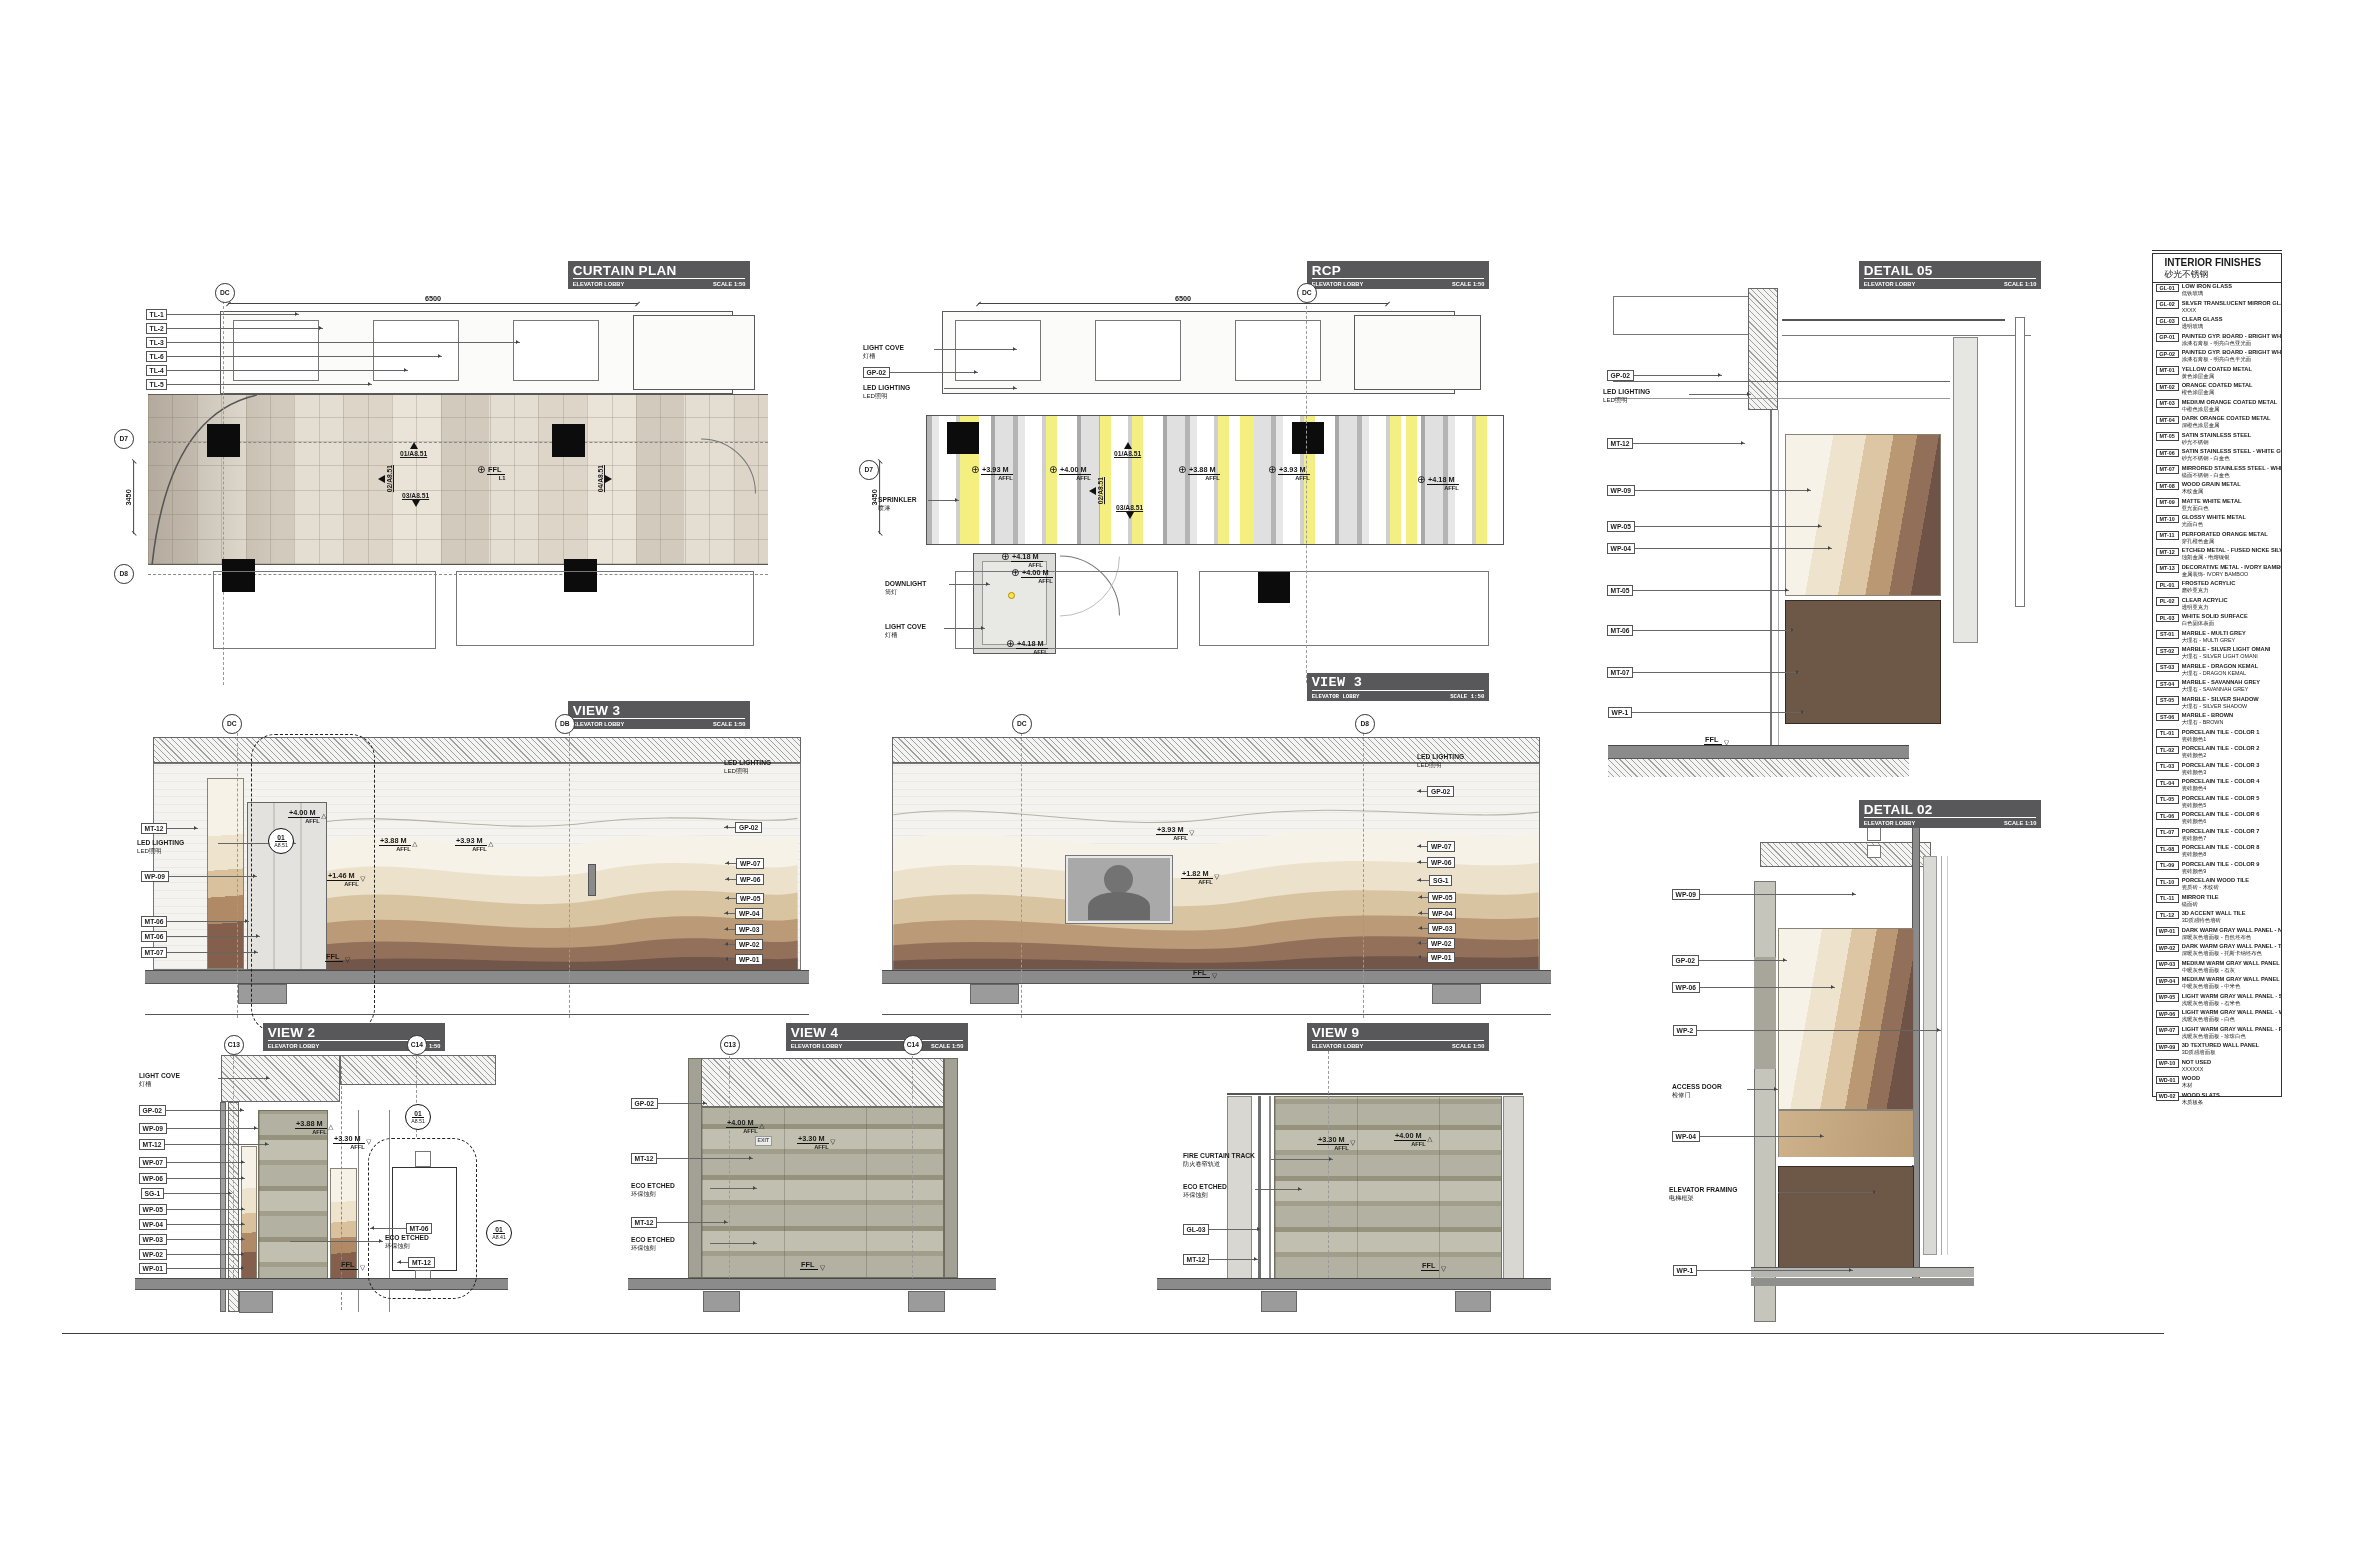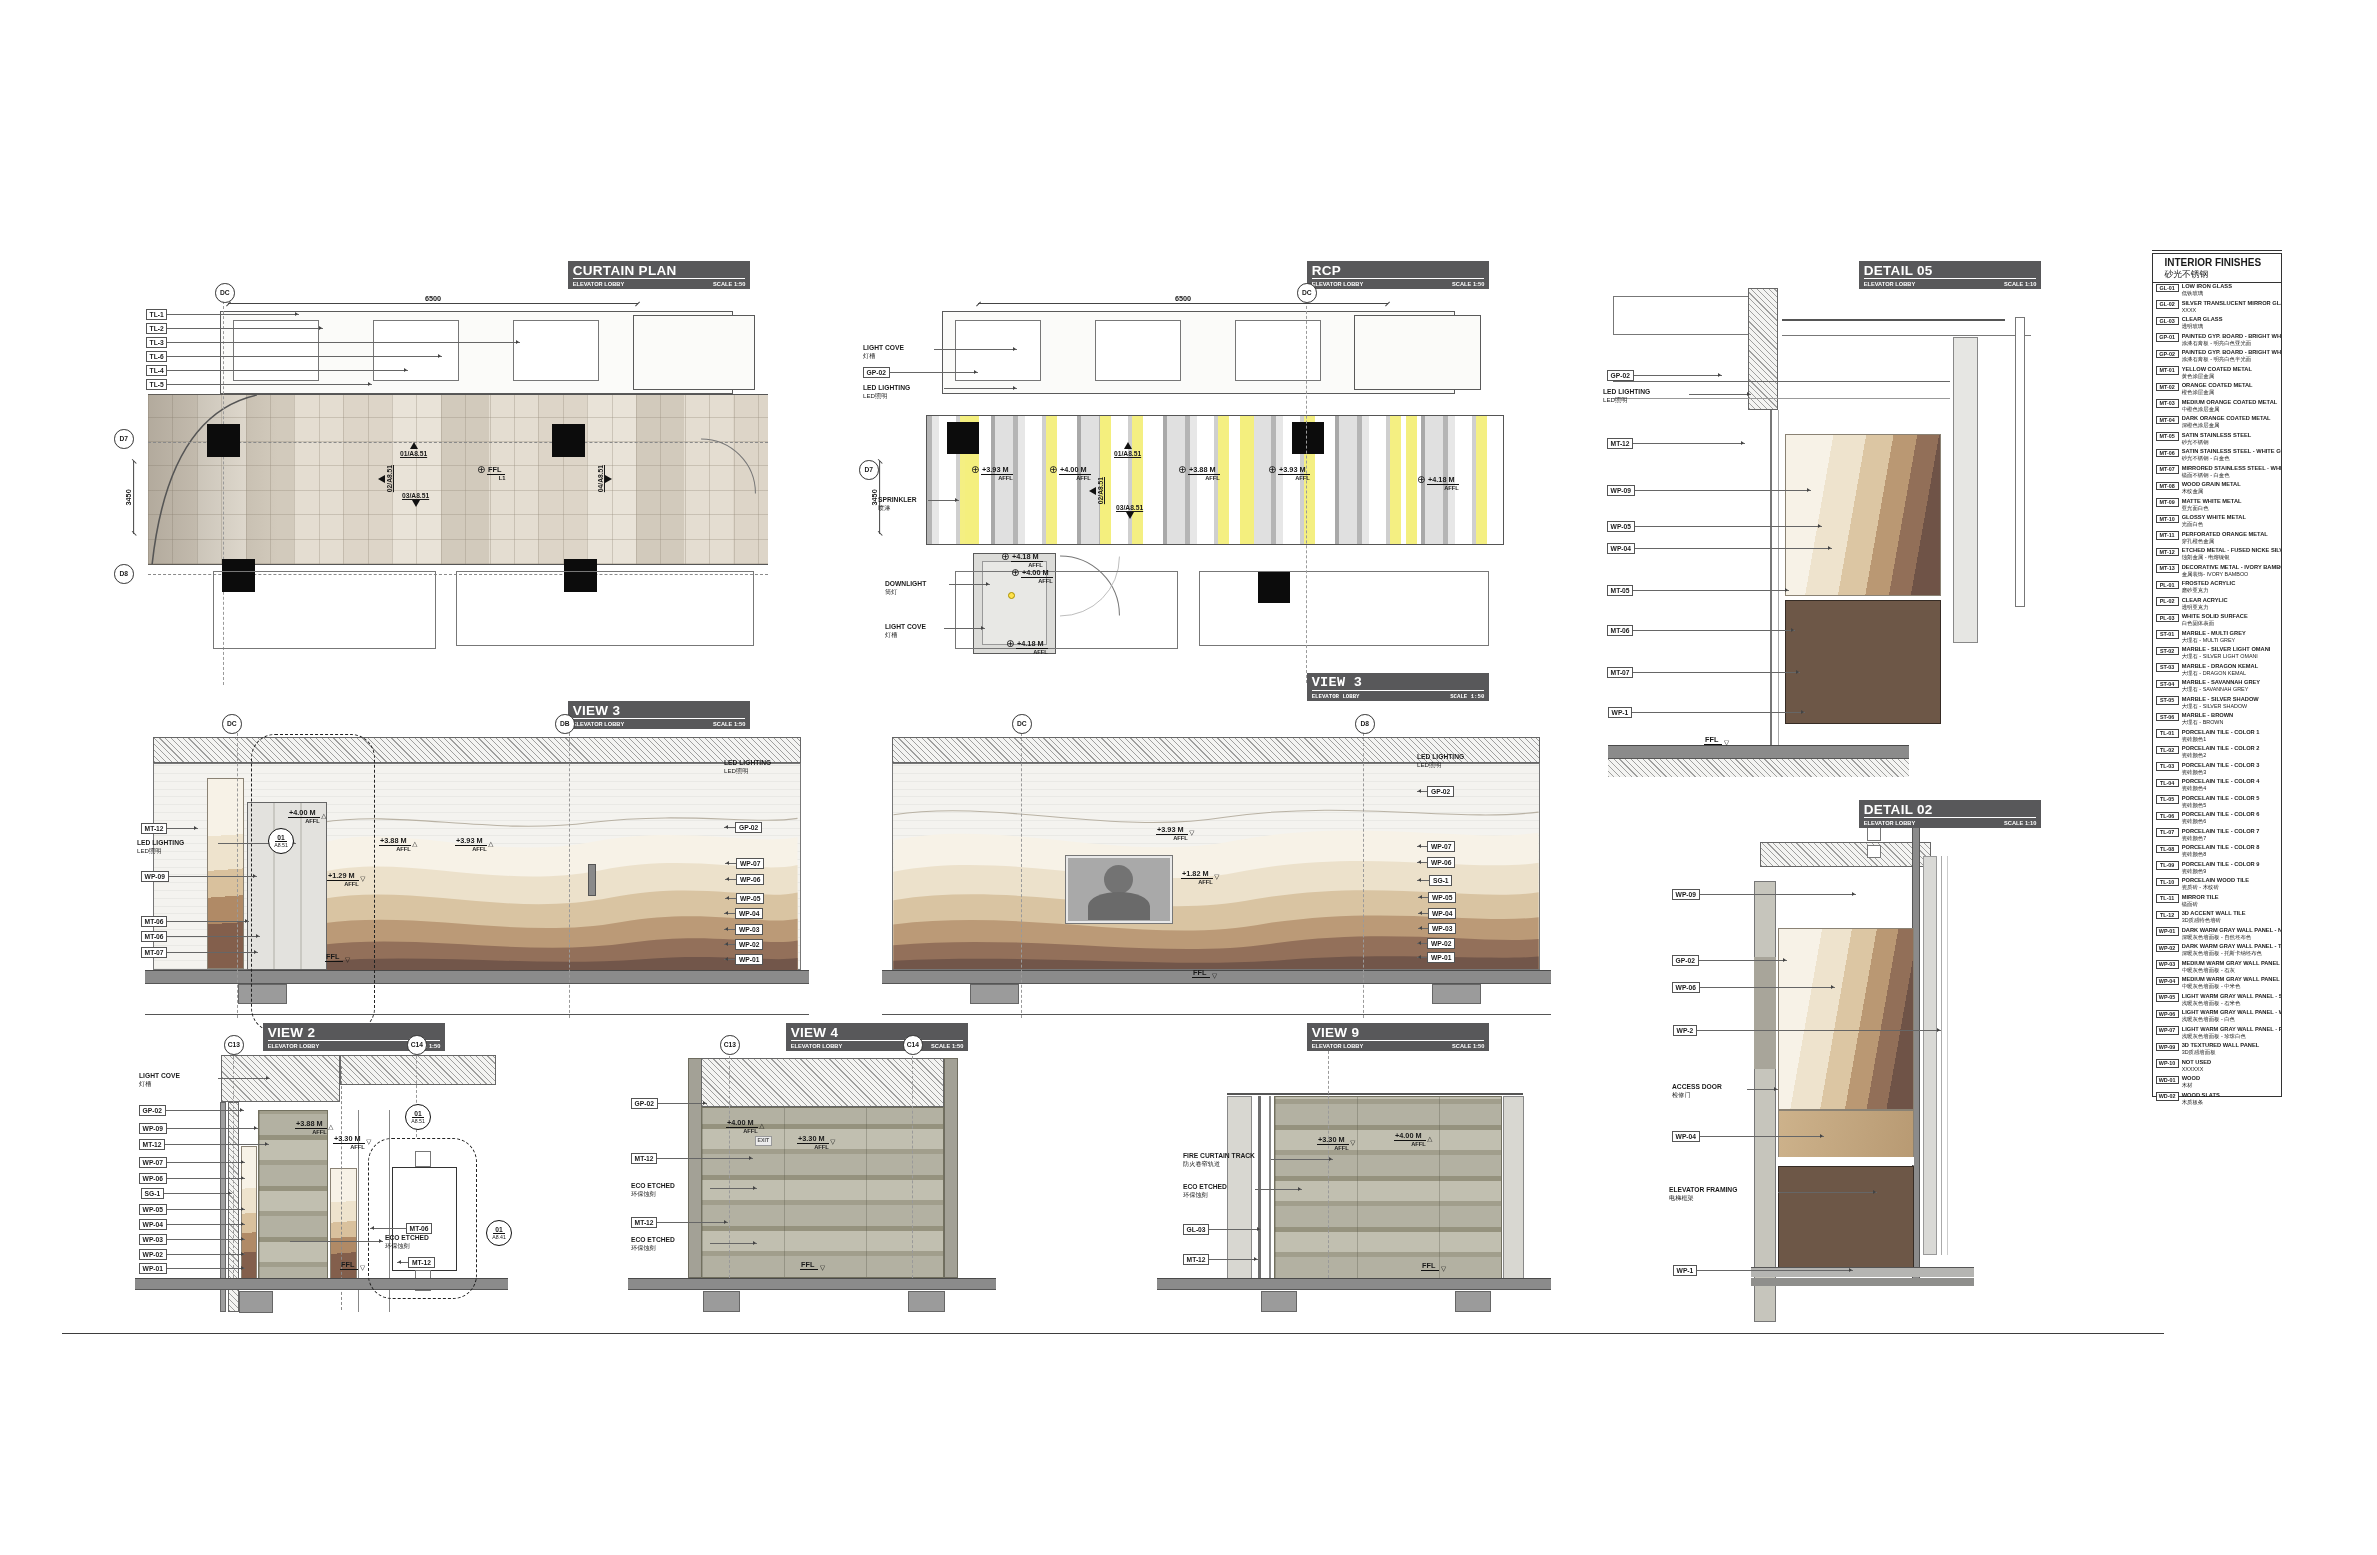--- a/index.html
+++ b/index.html
@@ -1286,21 +1286,21 @@
         <span class="vr">
           <span class="v">+3.93 M</span>
           <span class="r">AFFL</span>
         </span>
         <span class="t">△</span>
       </div>
 
       <div class="lvl" style="left: 327px; top: 872px;">
 
         <span class="vr">
-          <span class="v">+1.29 M</span>
+          <span class="v">+1.46 M</span>
           <span class="r">AFFL</span>
         </span>
         <span class="t">▽</span>
       </div>
 
       <div class="lvl" style="left: 325px; top: 953px;">
 
         <span class="vr">
           <span class="v">FFL</span>
 

